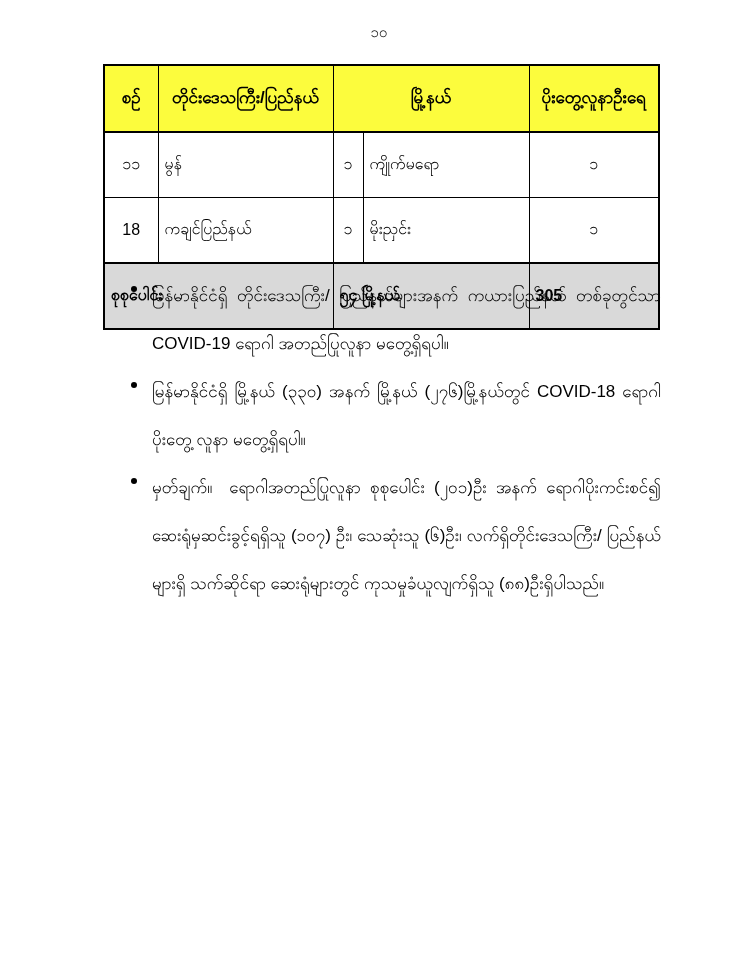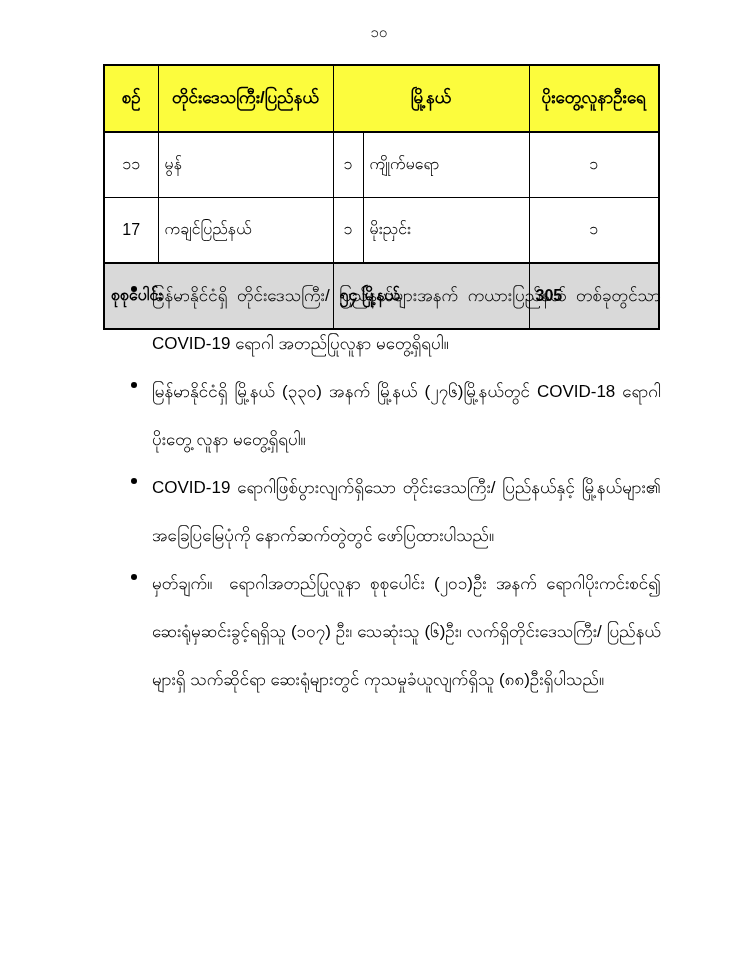--- a/index.html
+++ b/index.html
@@ -108,21 +108,21 @@
     </thead>
     <tbody>
       <tr class="body-row">
         <td class="cell-center">၁၁</td>
         <td class="cell-left">မွန်</td>
         <td class="cell-center">၁</td>
         <td class="cell-left">ကျိုက်မရော</td>
         <td class="cell-center">၁</td>
       </tr>
       <tr class="body-row">
-        <td class="cell-center">17</td>
+        <td class="cell-center">18</td>
         <td class="cell-left">ကချင်ပြည်နယ်</td>
         <td class="cell-center">၁</td>
         <td class="cell-left">မိုးညှင်း</td>
         <td class="cell-center">၁</td>
       </tr>
       <tr class="total-row">
         <td colspan="2">စုစုပေါင်း</td>
         <td colspan="2">၅၄ မြို့နယ်</td>
         <td>305</td>
       </tr>
@@ -133,21 +133,17 @@
     <div class="bullet-item">
       <span class="bullet-dot"></span>
       <span>မြန်မာနိုင်ငံရှိ တိုင်းဒေသကြီး/ ပြည်နယ်များအနက် ကယားပြည်နယ် တစ်ခုတွင်သာ COVID-19 ရောဂါ အတည်ပြုလူနာ မတွေ့ရှိရပါ။</span>
     </div>
     <div class="bullet-item">
       <span class="bullet-dot"></span>
       <span>မြန်မာနိုင်ငံရှိ မြို့နယ် (၃၃၀) အနက် မြို့နယ် (၂၇၆)မြို့နယ်တွင် COVID-18 ရောဂါ ပိုးတွေ့ လူနာ မတွေ့ရှိရပါ။</span>
     </div>
     <div class="bullet-item">
       <span class="bullet-dot"></span>
-      <span>COVID-19 ရောဂါဖြစ်ပွားလျက်ရှိသော တိုင်းဒေသကြီး/ ပြည်နယ်နှင့် မြို့နယ်များ၏ အခြေပြမြေပုံကို နောက်ဆက်တွဲတွင် ဖော်ပြထားပါသည်။</span>
-    </div>
-    <div class="bullet-item">
-      <span class="bullet-dot"></span>
       <span>မှတ်ချက်။ ရောဂါအတည်ပြုလူနာ စုစုပေါင်း (၂၀၁)ဦး အနက် ရောဂါပိုးကင်းစင်၍ ဆေးရုံမှဆင်းခွင့်ရရှိသူ (၁၀၇) ဦး၊ သေဆုံးသူ (၆)ဦး၊ လက်ရှိတိုင်းဒေသကြီး/ ပြည်နယ်များရှိ သက်ဆိုင်ရာ ဆေးရုံများတွင် ကုသမှုခံယူလျက်ရှိသူ (၈၈)ဦးရှိပါသည်။</span>
     </div>
   </div>
 
 </div>
 
 </body></html>

